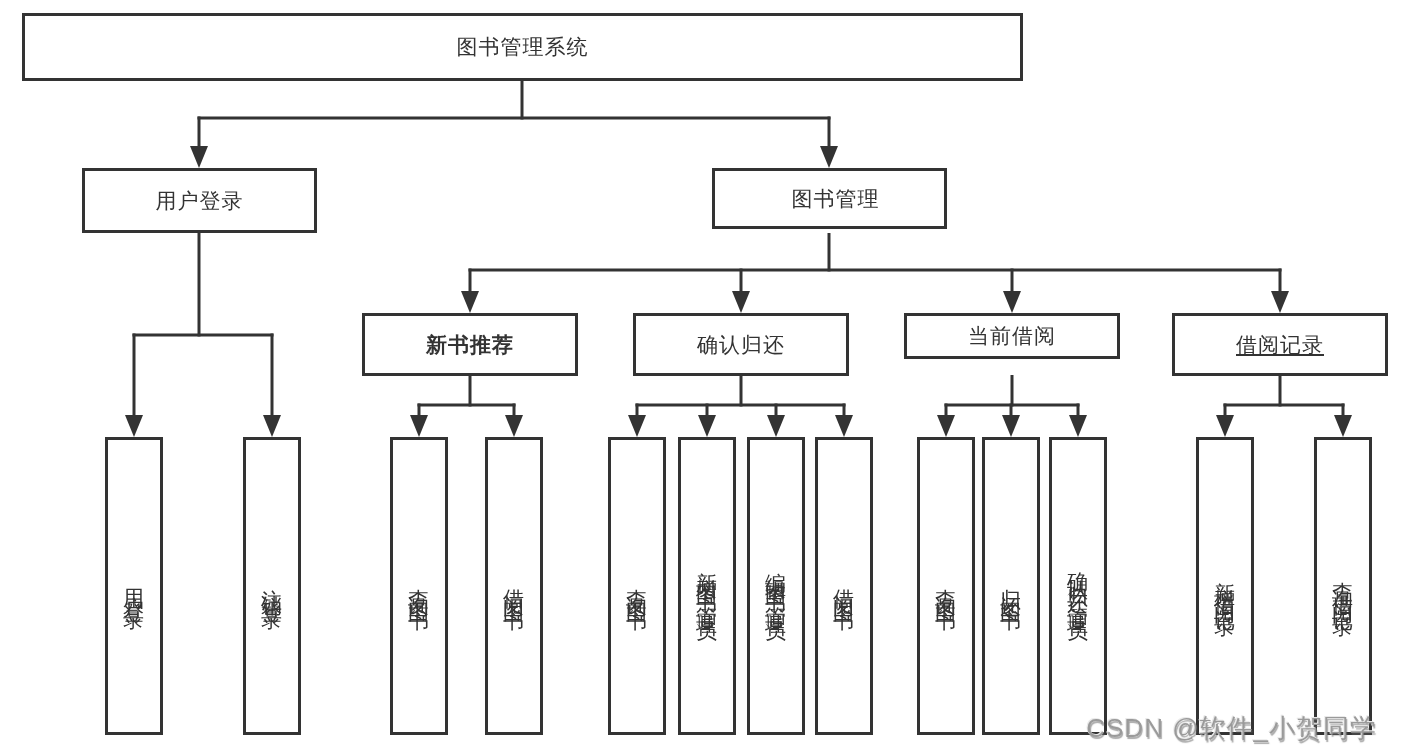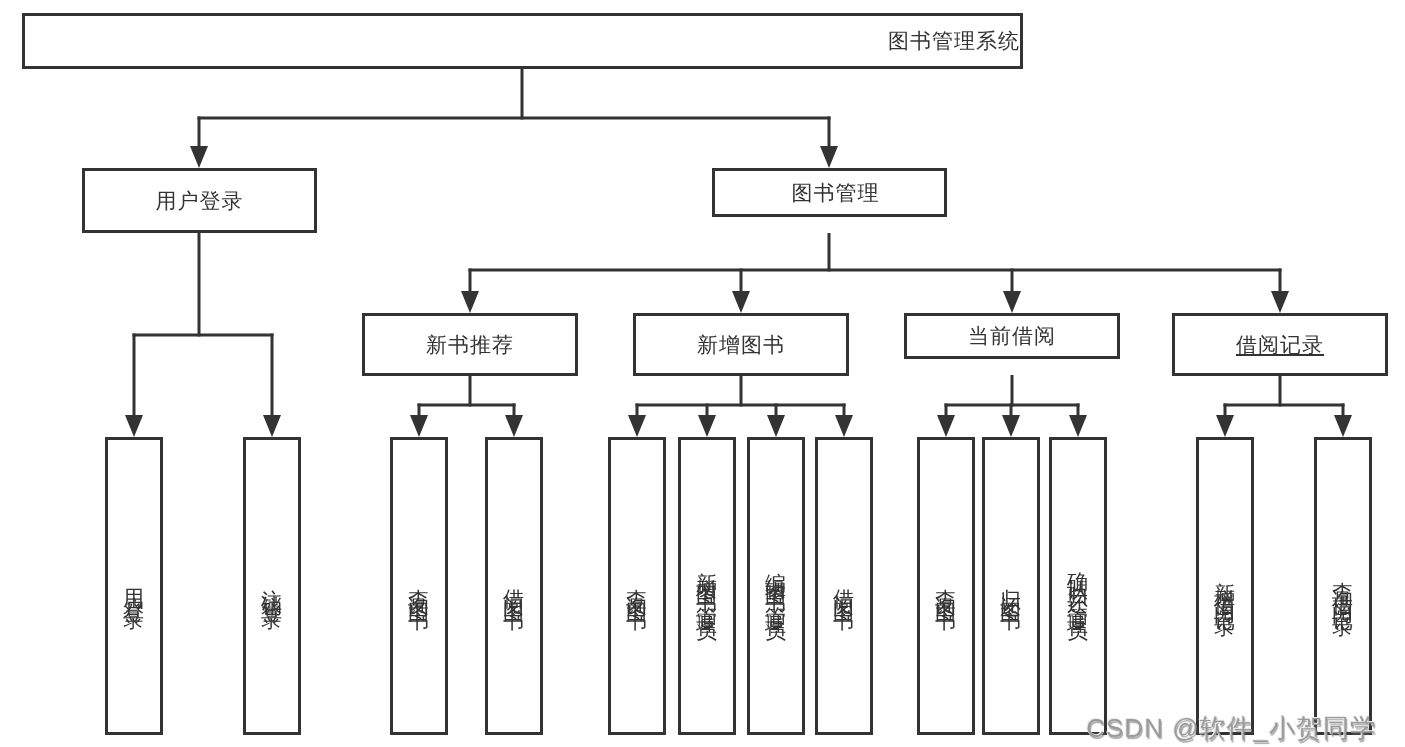--- a/index.html
+++ b/index.html
@@ -143,36 +143,36 @@
     <g>
       <line x1="1280" y1="375" x2="1280" y2="406.5"></line>
       <line x1="1223.5" y1="405" x2="1344.5" y2="405"></line>
       <line x1="1225" y1="403.5" x2="1225" y2="419"></line>
       <polygon points="1216,415 1234,415 1225,437"></polygon>
       <line x1="1343" y1="403.5" x2="1343" y2="419"></line>
       <polygon points="1334,415 1352,415 1343,437"></polygon>
     </g>
   </svg>
 
-  <div class="hbox" style="left:22px; top:13px; width:1001px; height:56px;justify-content:flex-end;">
+  <div class="hbox" style="left:22px; top:13px; width:1001px; height:68px;">
     <span>图书管理系统</span>
   </div>
 
   <div class="hbox" style="left:82px; top:168px; width:235px; height:65px;">
     <span>用户登录</span>
   </div>
-  <div class="hbox" style="left:712px; top:168px; width:235px; height:49px;padding-left:12px;">
+  <div class="hbox" style="left:712px; top:168px; width:235px; height:61px;padding-left:12px;">
     <span>图书管理</span>
   </div>
 
-  <div class="hbox" style="left:362px; top:313px; width:216px; height:63px;">
+  <div class="hbox" style="left:362px; top:313px; width:216px; height:63px;font-weight:bold;">
     <span>新书推荐</span>
   </div>
   <div class="hbox" style="left:633px; top:313px; width:216px; height:63px;">
-    <span>新增图书</span>
+    <span>确认归还</span>
   </div>
   <div class="hbox" style="left:904px; top:313px; width:216px; height:46px;">
     <span>当前借阅</span>
   </div>
   <div class="hbox" style="left:1172px; top:313px; width:216px; height:63px;text-decoration:underline;">
     <span>借阅记录</span>
   </div>
 
   <div class="vbox" style="left:105px;">
     <span class="vlabel">用户登录</span>

